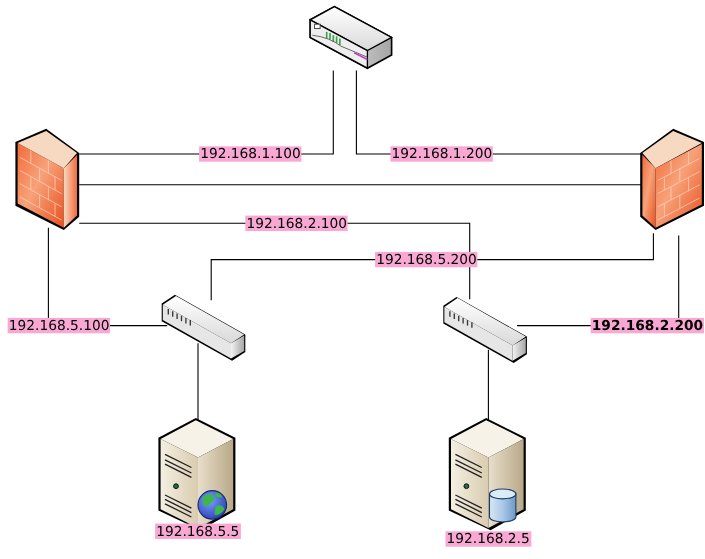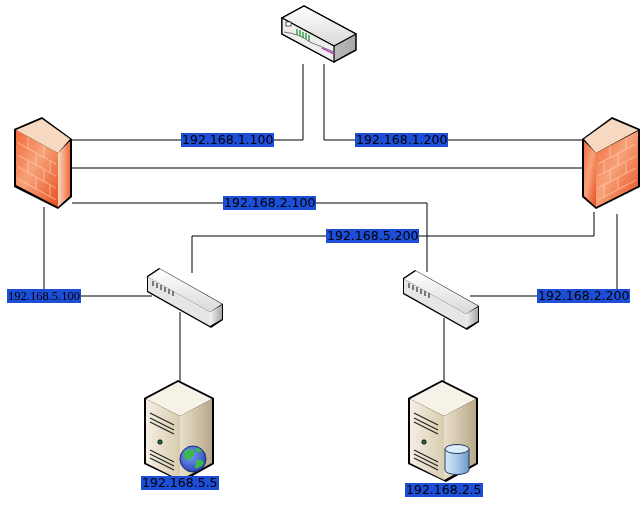--- a/index.html
+++ b/index.html
@@ -1,19 +1,19 @@
 <!DOCTYPE html>
 <html><head>
 <meta charset="utf-8">
 <style>
   html, body { margin:0; padding:0; background:#ffffff; }
   body { width:641px; height:508px; position:relative; overflow:hidden;
          font-family:"DejaVu Sans", "Liberation Sans", sans-serif; }
   #canvas { position:absolute; left:0; top:0; width:641px; height:508px; }
-  .lbl { position:absolute; font-size:12.5px; color:#000; background:#1d4ed8;
+  .lbl { position:absolute; font-size:12.5px; color:#000; background:#f9a8d4;
          white-space:nowrap; line-height:14px; padding:0 1px; }
 </style>
 </head>
 <body>
 
 <svg id="canvas" viewBox="0 0 641 508" xmlns="http://www.w3.org/2000/svg">
   <defs>
     <linearGradient id="fwFront" x1="0" y1="0" x2="1" y2="1">
       <stop offset="0" stop-color="#f26a3a"></stop>
       <stop offset="0.45" stop-color="#f7a27a"></stop>
@@ -189,17 +189,17 @@
     <g>
       <path d="M37,69 L37,90 A12,4.5 0 0 0 61,90 L61,69 Z" fill="url(#cyl)" stroke="#1e3c64" stroke-width="1"></path>
       <ellipse cx="49" cy="69" rx="12" ry="4.5" fill="#dcebf8" stroke="#1e3c64" stroke-width="1"></ellipse>
     </g>
   </g>
 </svg>
 
 <div class="lbl" style="left:181px; top:133px;">192.168.1.100</div>
 <div class="lbl" style="left:355px; top:133px;">192.168.1.200</div>
 <div class="lbl" style="left:223px; top:196px;">192.168.2.100</div>
-<div class="lbl" style="left:326px; top:229px;">192.168.5.200</div>
-<div class="lbl" style="left:7px; top:289px;font-family:Liberation Serif, serif;">192.168.5.100</div>
-<div class="lbl" style="left:537px; top:289px;">192.168.2.200</div>
+<div class="lbl" style="left:341px; top:229px;">192.168.5.200</div>
+<div class="lbl" style="left:7px; top:289px;">192.168.5.100</div>
+<div class="lbl" style="left:537px; top:289px;font-weight:bold;">192.168.2.200</div>
 <div class="lbl" style="left:141px; top:476px;">192.168.5.5</div>
 <div class="lbl" style="left:405px; top:483px;">192.168.2.5</div>
 
 </body></html>

